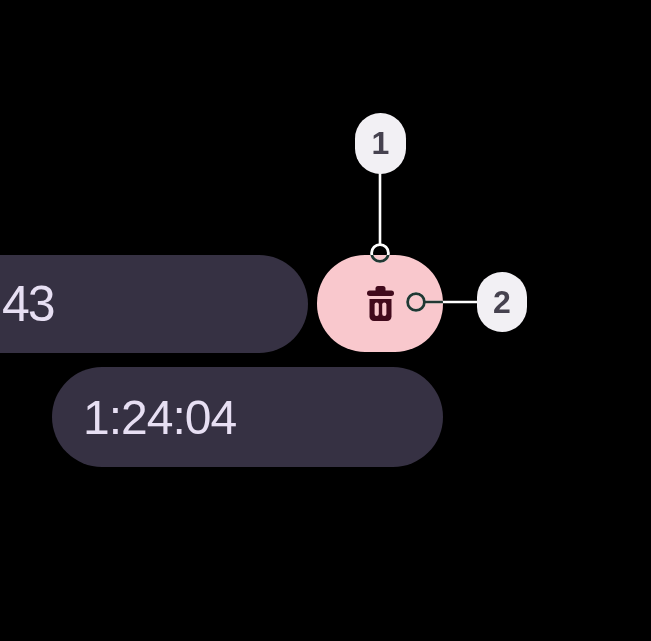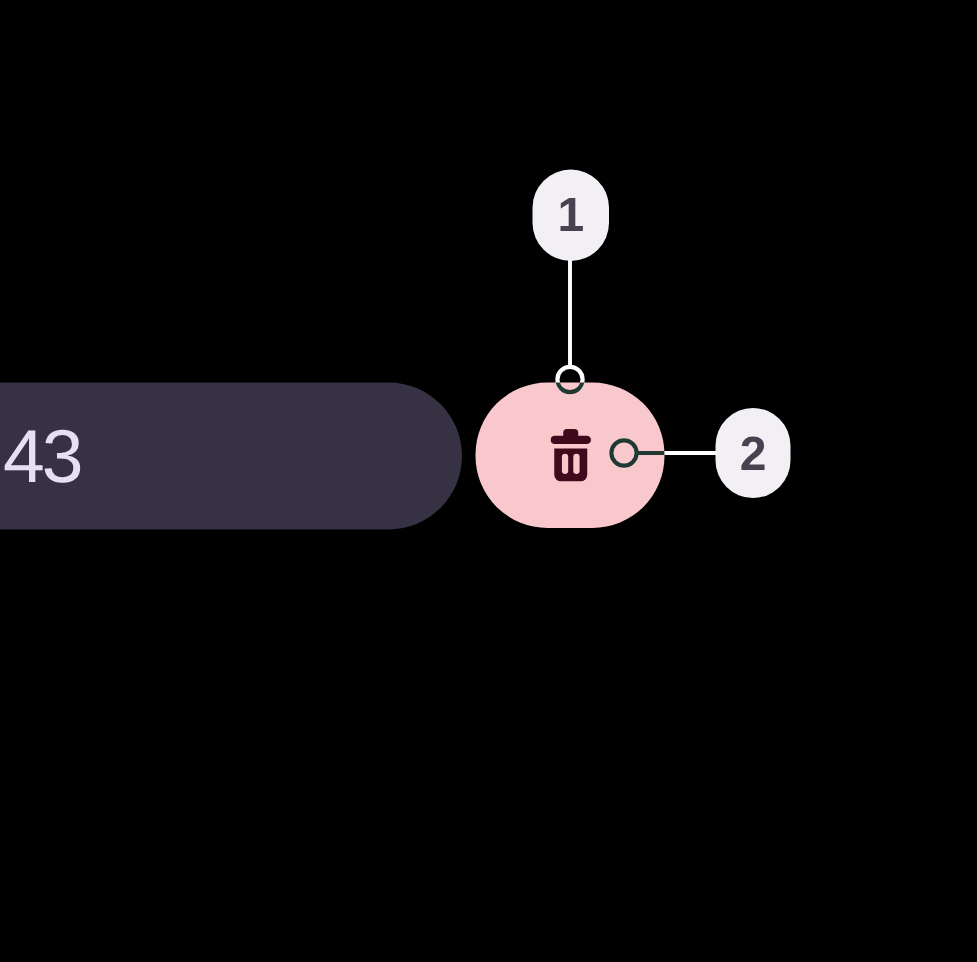--- a/index.html
+++ b/index.html
@@ -126,20 +126,23 @@
       <svg width="27" height="35" viewBox="0 0 27 35" aria-hidden="true">
         <rect class="ink" x="8.5" y="0" width="10" height="8" rx="2.5"></rect>
         <rect class="ink" x="0" y="4.5" width="27" height="5.5" rx="2.75"></rect>
         <path class="ink" d="M2.5 13 H24.5 V30.5 A4.5 4.5 0 0 1 20 35 H7 A4.5 4.5 0 0 1 2.5 30.5 Z"></path>
         <rect class="slot" x="7.6" y="16.5" width="4.2" height="13.5" rx="2.1"></rect>
         <rect class="slot" x="15.2" y="16.5" width="4.2" height="13.5" rx="2.1"></rect>
       </svg>
     </span>
   </button>
 
+  <div class="pill pill-bottom">
+    <span class="time-text">1:24:04</span>
+  </div>
 
   <svg class="overlay" viewBox="0 0 651 641">
     <defs>
       <clipPath id="pinkClip">
         <rect x="317" y="255" width="126" height="97" rx="48" ry="48"></rect>
       </clipPath>
     </defs>
 
     <line class="lead-light" x1="380" y1="172" x2="380" y2="244.7"></line>
     <circle class="ring-light" cx="380" cy="253" r="8.4"></circle>

